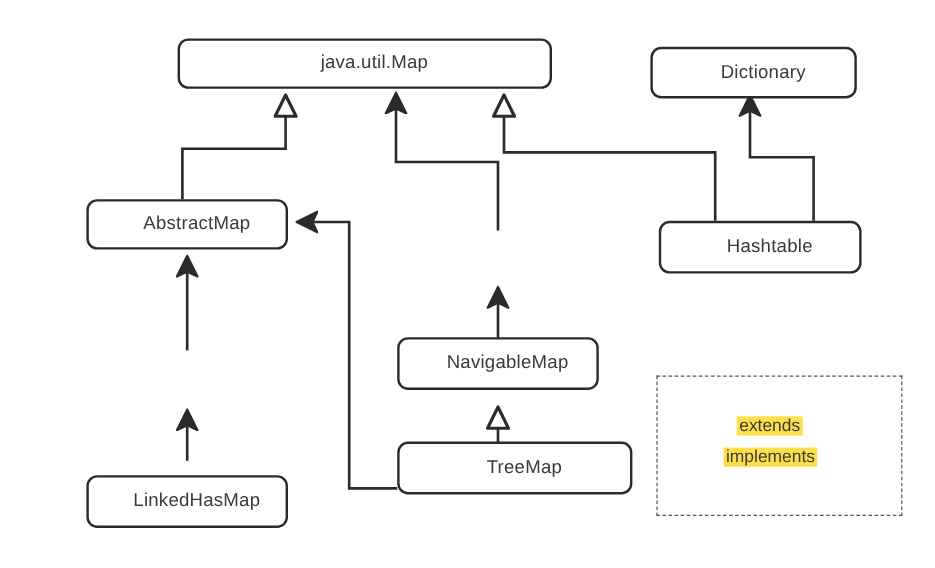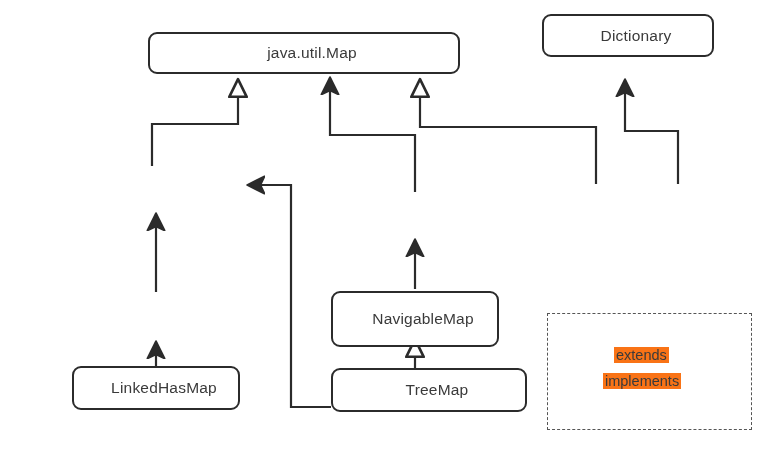--- a/index.html
+++ b/index.html
@@ -42,21 +42,21 @@
   .legend-box {
     position: absolute;
     box-sizing: border-box;
     border: 1.6px dashed #555555;
     background: #ffffff;
     z-index: 2;
   }
   .legend-label {
     position: absolute;
     z-index: 4;
-    background: #f97316;
+    background: #fde047;
     color: #3a3a3a;
     font-size: 14.5px;
     padding: 0 2px;
     white-space: nowrap;
   }
 </style>
 </head>
 <body>
 
 <div id="canvas">
@@ -95,18 +95,20 @@
       <path d="M 562 399 L 735 399" marker-end="url(#hollow-arrow)"></path>
     </g>
   </svg>
 
   <div class="legend-box" style="left: 547px; top: 313px; width: 205px; height: 117px;"></div>
 
   <div class="legend-label" style="top: 347px; left: 614px;">extends</div>
   <div class="legend-label" style="top: 373px; left: 603px;">implements</div>
 
   <div class="node" style="left: 148px; top: 32px; width: 312px; height: 42px;">java.util.Map</div>
-  <div class="node" style="left: 542px; top: 14px; width: 172px; height: 43px;">Dictionary</div>
-  <div class="node" style="left: 331px; top: 291px; width: 168px; height: 56px;">NavigableMap</div>
-  <div class="node" style="left: 72px; top: 366px; width: 168px; height: 44px;">LinkedHasMap</div>
+  <div class="node" style="left: 542px; top: 39px; width: 172px; height: 43px;">Dictionary</div>
+  <div class="node" style="left: 72px; top: 166px; width: 168px; height: 42px;">AbstractMap</div>
+  <div class="node" style="left: 549px; top: 184px; width: 169px; height: 44px;">Hashtable</div>
+  <div class="node" style="left: 331px; top: 281px; width: 168px; height: 44px;">NavigableMap</div>
+  <div class="node" style="left: 72px; top: 396px; width: 168px; height: 44px;">LinkedHasMap</div>
   <div class="node" style="left: 331px; top: 368px; width: 196px; height: 44px;">TreeMap</div>
 
 </div>
 
 </body></html>

